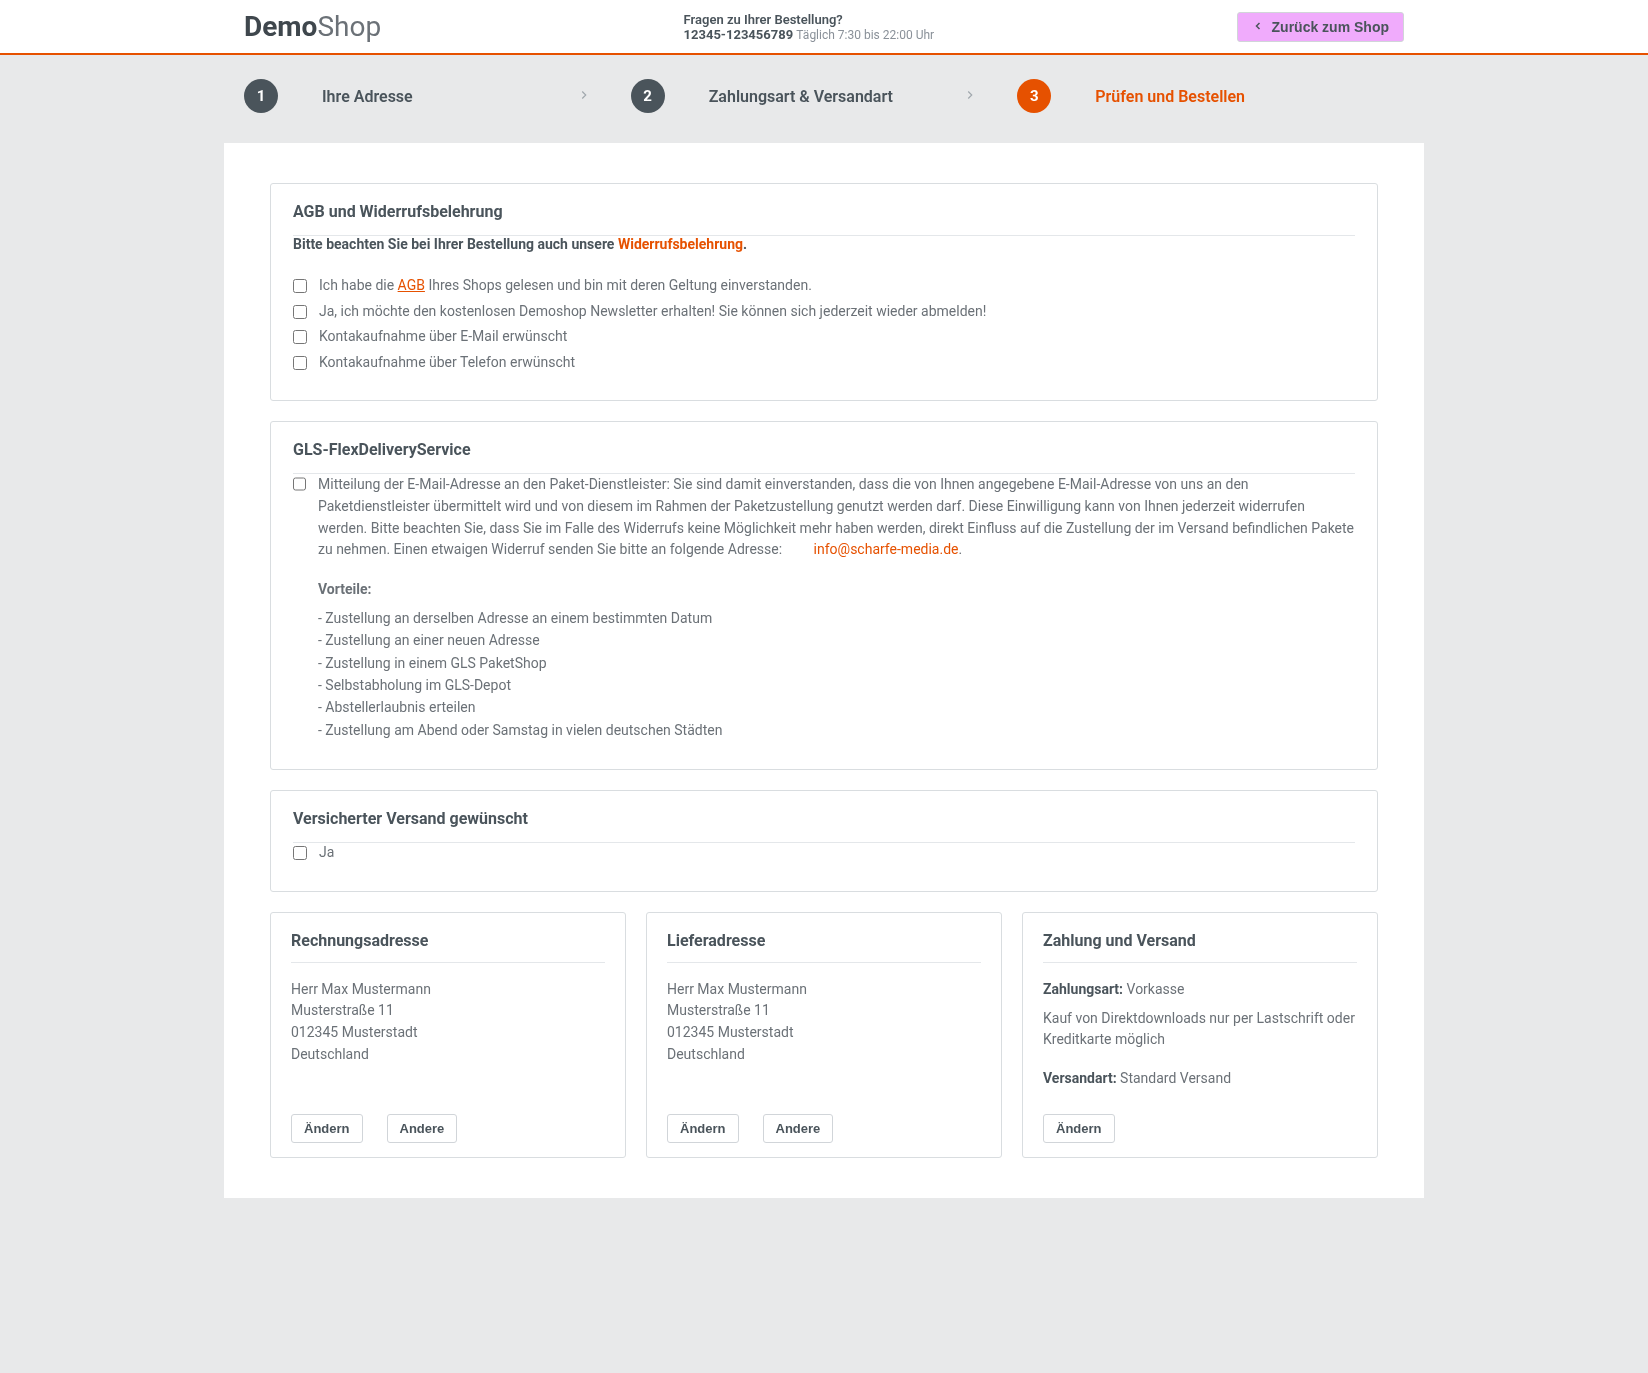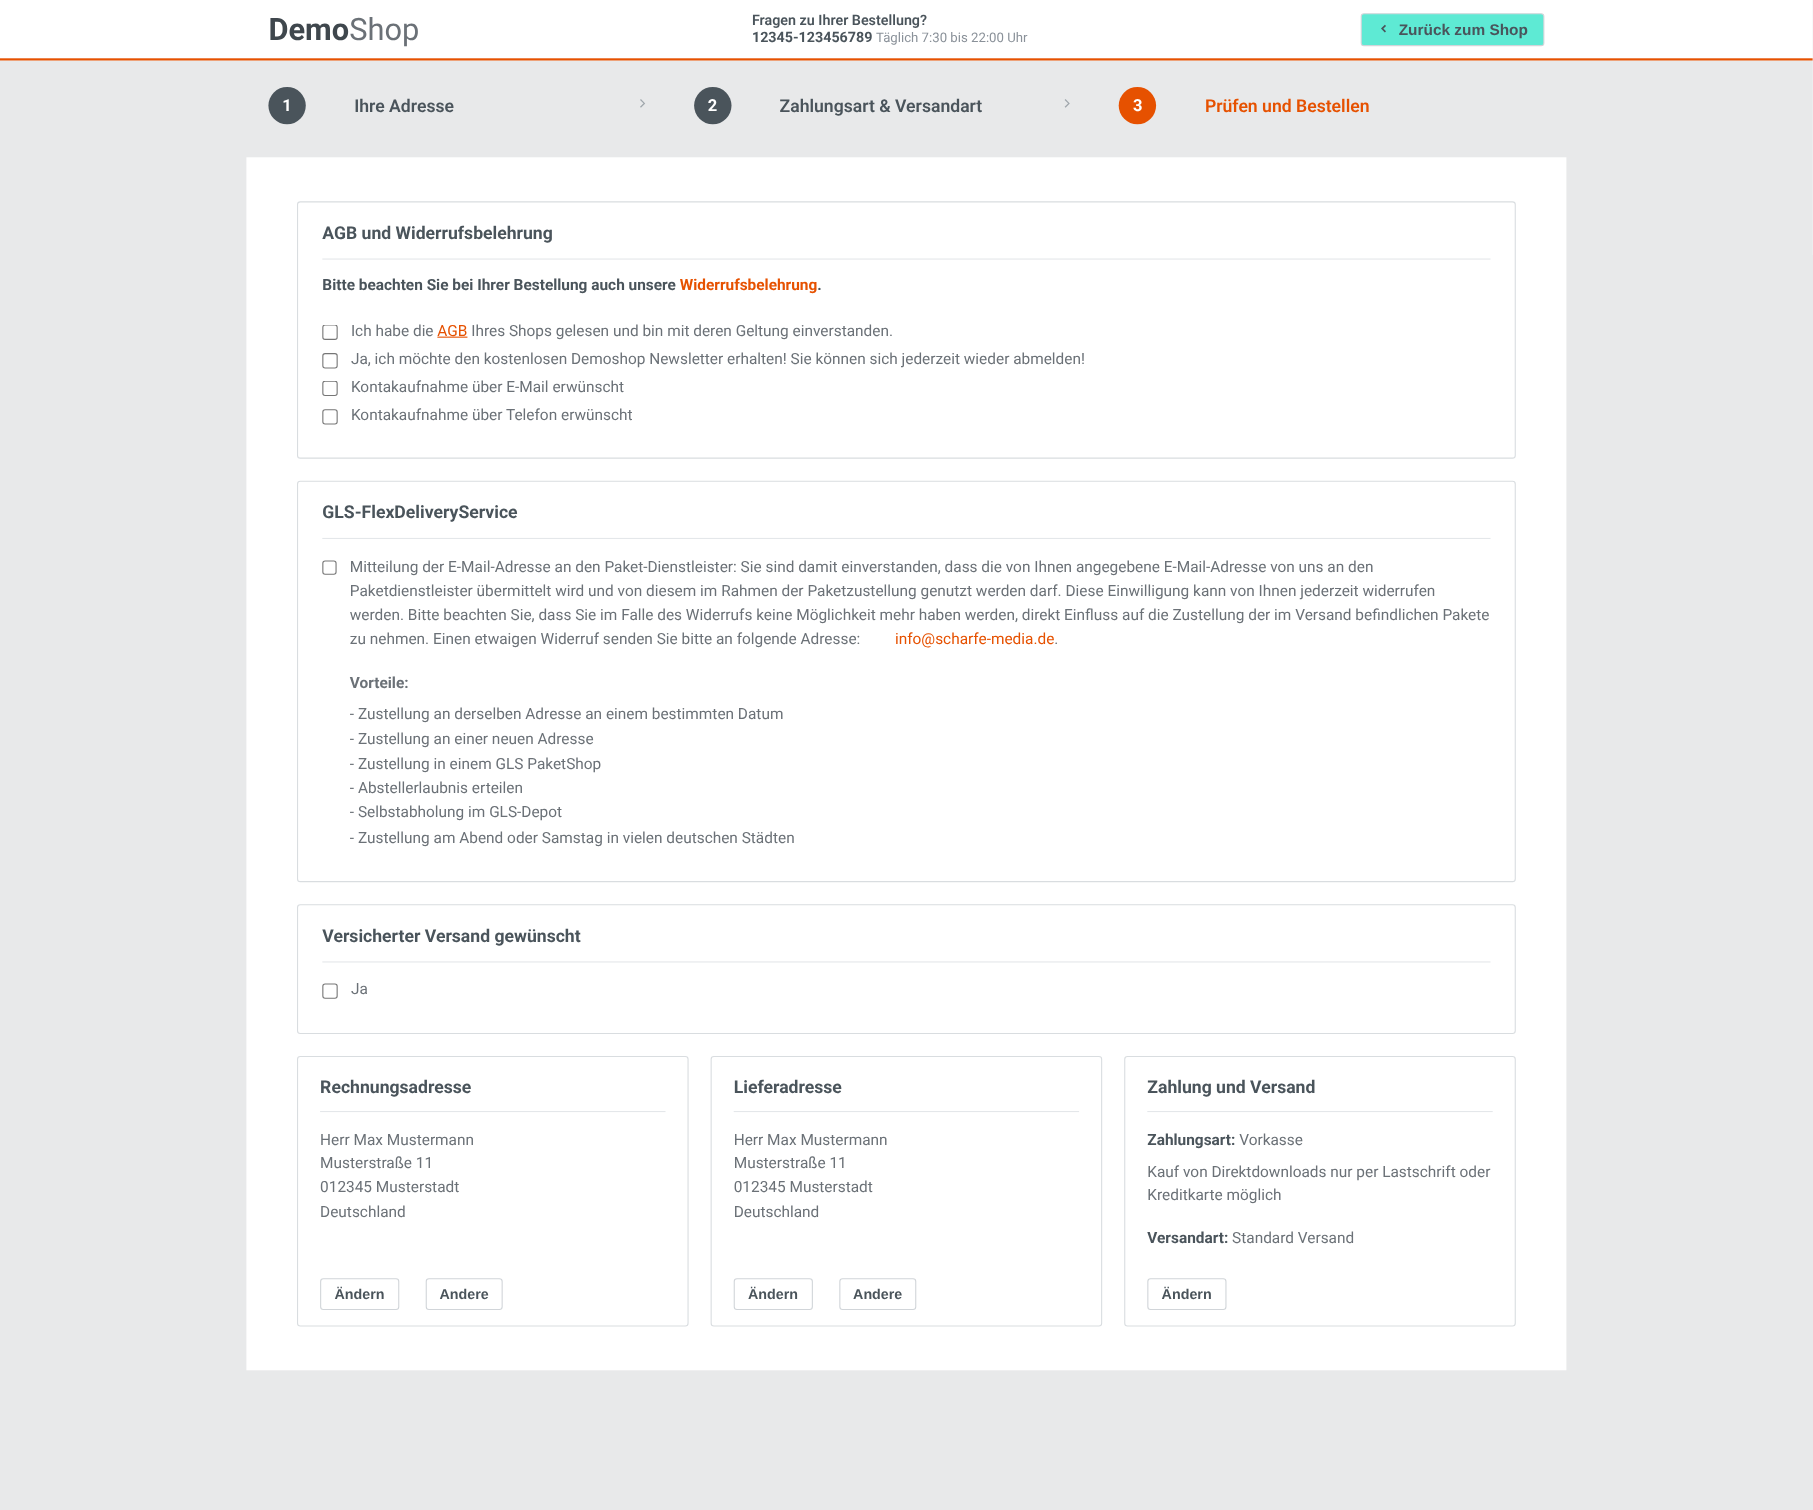--- a/index.html
+++ b/index.html
@@ -23,21 +23,21 @@
     padding: 0 20px;
   }
   .logo { font-size: 28px; font-weight: 400; color: #6b7177; }
   .logo .bold { font-weight: 700; color: #3f474d; }
   .order-question { font-size: 13px; }
   .order-question .title { font-weight: 600; color: #4a545b; }
   .order-question .phone { font-weight: 700; color: #4a545b; }
   .order-question .hours { color: #8a9199; font-size: 12px; }
   .back-btn {
     border: 1px solid #d1d5d9;
-    background: #5eead4;
+    background: #f0abfc;
     padding: 6px 14px;
     border-radius: 3px;
     font-size: 14px;
     font-weight: 600;
     color: #4a545b;
     display: inline-flex;
     align-items: center;
     gap: 8px;
     cursor: pointer;
   }
@@ -72,21 +72,20 @@
     border-radius: 3px;
     padding: 18px 22px 22px;
     margin-bottom: 20px;
   }
   .panel-title {
     font-size: 16px;
     font-weight: 700;
     color: #4a545b;
     padding-bottom: 14px;
     border-bottom: 1px solid #e4e7ea;
-    margin-bottom: 16px;
   }
   .notice { font-weight: 700; color: #4a545b; margin-bottom: 24px; }
   .notice a { color: #e65100; text-decoration: none; }
   .check-row {
     display: flex; align-items: flex-start; gap: 12px;
     margin-bottom: 6px;
     color: #6b7177;
     font-size: 14px;
     line-height: 1.4;
   }
@@ -212,22 +211,22 @@
     <div class="panel-title">GLS-FlexDeliveryService</div>
     <div class="check-row">
       <input type="checkbox" style="">
       <div class="flex-text">
         <span>Mitteilung der E-Mail-Adresse an den Paket-Dienstleister: Sie sind damit einverstanden, dass die von Ihnen angegebene E-Mail-Adresse von uns an den Paketdienstleister übermittelt wird und von diesem im Rahmen der Paketzustellung genutzt werden darf. Diese Einwilligung kann von Ihnen jederzeit widerrufen werden. Bitte beachten Sie, dass Sie im Falle des Widerrufs keine Möglichkeit mehr haben werden, direkt Einfluss auf die Zustellung der im Versand befindlichen Pakete zu nehmen. Einen etwaigen Widerruf senden Sie bitte an folgende Adresse: </span><a href="#">info@scharfe-media.de</a><span>.</span>
         <div class="vorteile-title">Vorteile:</div>
         <div class="vorteile-list">
           <div>- Zustellung an derselben Adresse an einem bestimmten Datum</div>
           <div>- Zustellung an einer neuen Adresse</div>
           <div>- Zustellung in einem GLS PaketShop</div>
+          <div>- Selbstabholung im GLS-Depot</div>
           <div>- Abstellerlaubnis erteilen</div>
-          <div>- Selbstabholung im GLS-Depot</div>
           <div>- Zustellung am Abend oder Samstag in vielen deutschen Städten</div>
         </div>
       </div>
     </div>
   </div>
 
   <div class="panel">
     <div class="panel-title">Versicherter Versand gewünscht</div>
     <div class="check-row">
       <input type="checkbox" style="">

